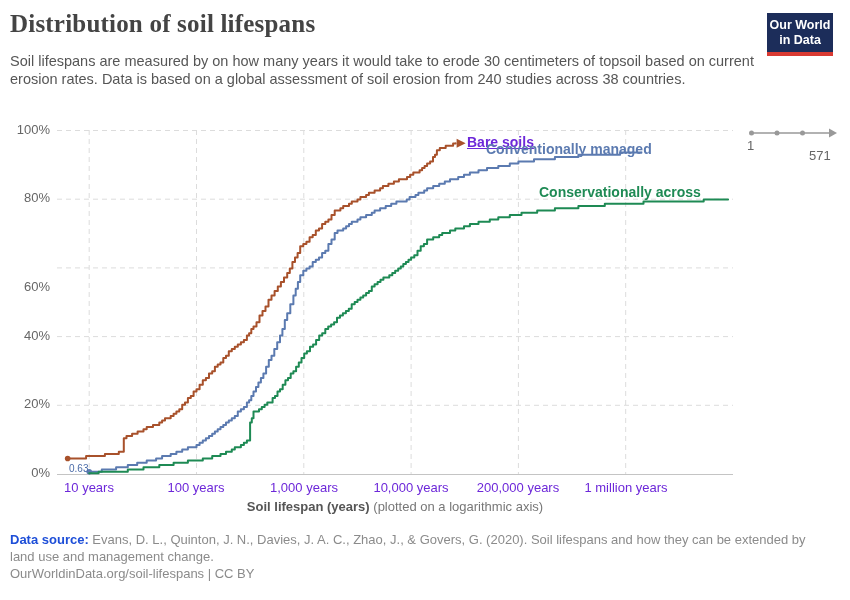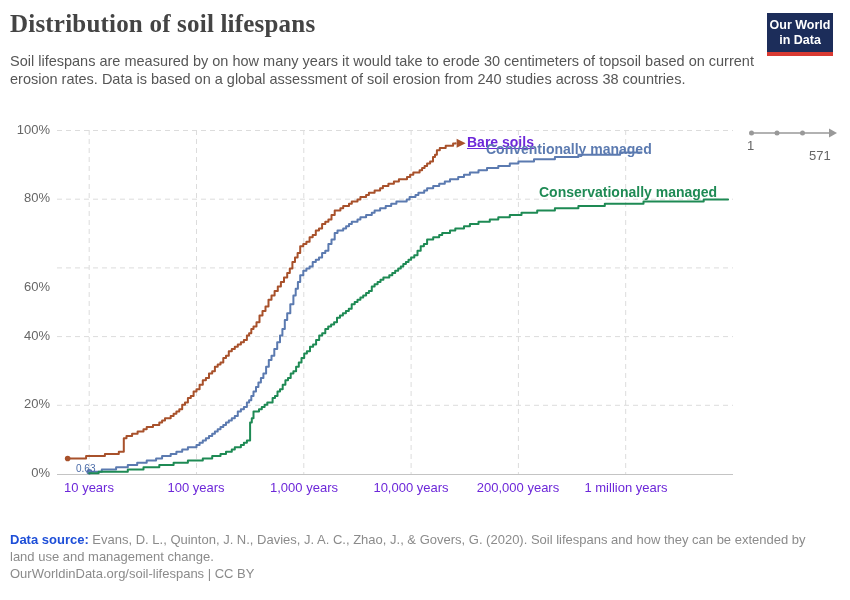--- a/index.html
+++ b/index.html
@@ -89,26 +89,31 @@
   <div class="abs ylab" style="left:0;top:396px;">20%</div>
   <div class="abs ylab" style="left:0;top:465px;">0%</div>
 
   <div class="abs xlab" style="left:24px;">10 years</div>
   <div class="abs xlab" style="left:131px;">100 years</div>
   <div class="abs xlab" style="left:239px;">1,000 years</div>
   <div class="abs xlab" style="left:346px;">10,000 years</div>
   <div class="abs xlab" style="left:453px;">200,000 years</div>
   <div class="abs xlab" style="left:561px;">1 million years</div>
 
+  <div class="abs xaxis-title">
+    <b>Soil lifespan (years)</b>
+    <span> </span>
+    <span>(plotted on a logarithmic axis)</span>
+  </div>
 
   <div class="abs series-label lbl-bare" style="left:467px;top:134px;">Bare soils</div>
   <div class="abs series-label lbl-conv" style="left:486px;top:141px;">Conventionally managed</div>
-  <div class="abs series-label lbl-cons" style="left:539px;top:184px;">Conservationally managed</div>
+  <div class="abs series-label lbl-cons" style="left:539px;top:184px;">Conservationally across</div>
 
-  <div class="abs first-pt" style="left:76px;top:463px;">0.63</div>
+  <div class="abs first-pt" style="left:69px;top:463px;">0.63</div>
 
   <div class="abs footer">
     <b>Data source:</b><span> Evans, D. L., Quinton, J. N., Davies, J. A. C., Zhao, J., &amp; Govers, G. (2020). Soil lifespans and how they can be extended by land use and management change.</span>
   </div>
   <div class="abs cclink">
     <span>OurWorldinData.org/soil-lifespans</span><span> | </span><span>CC BY</span>
   </div>
 
 </div>
 

